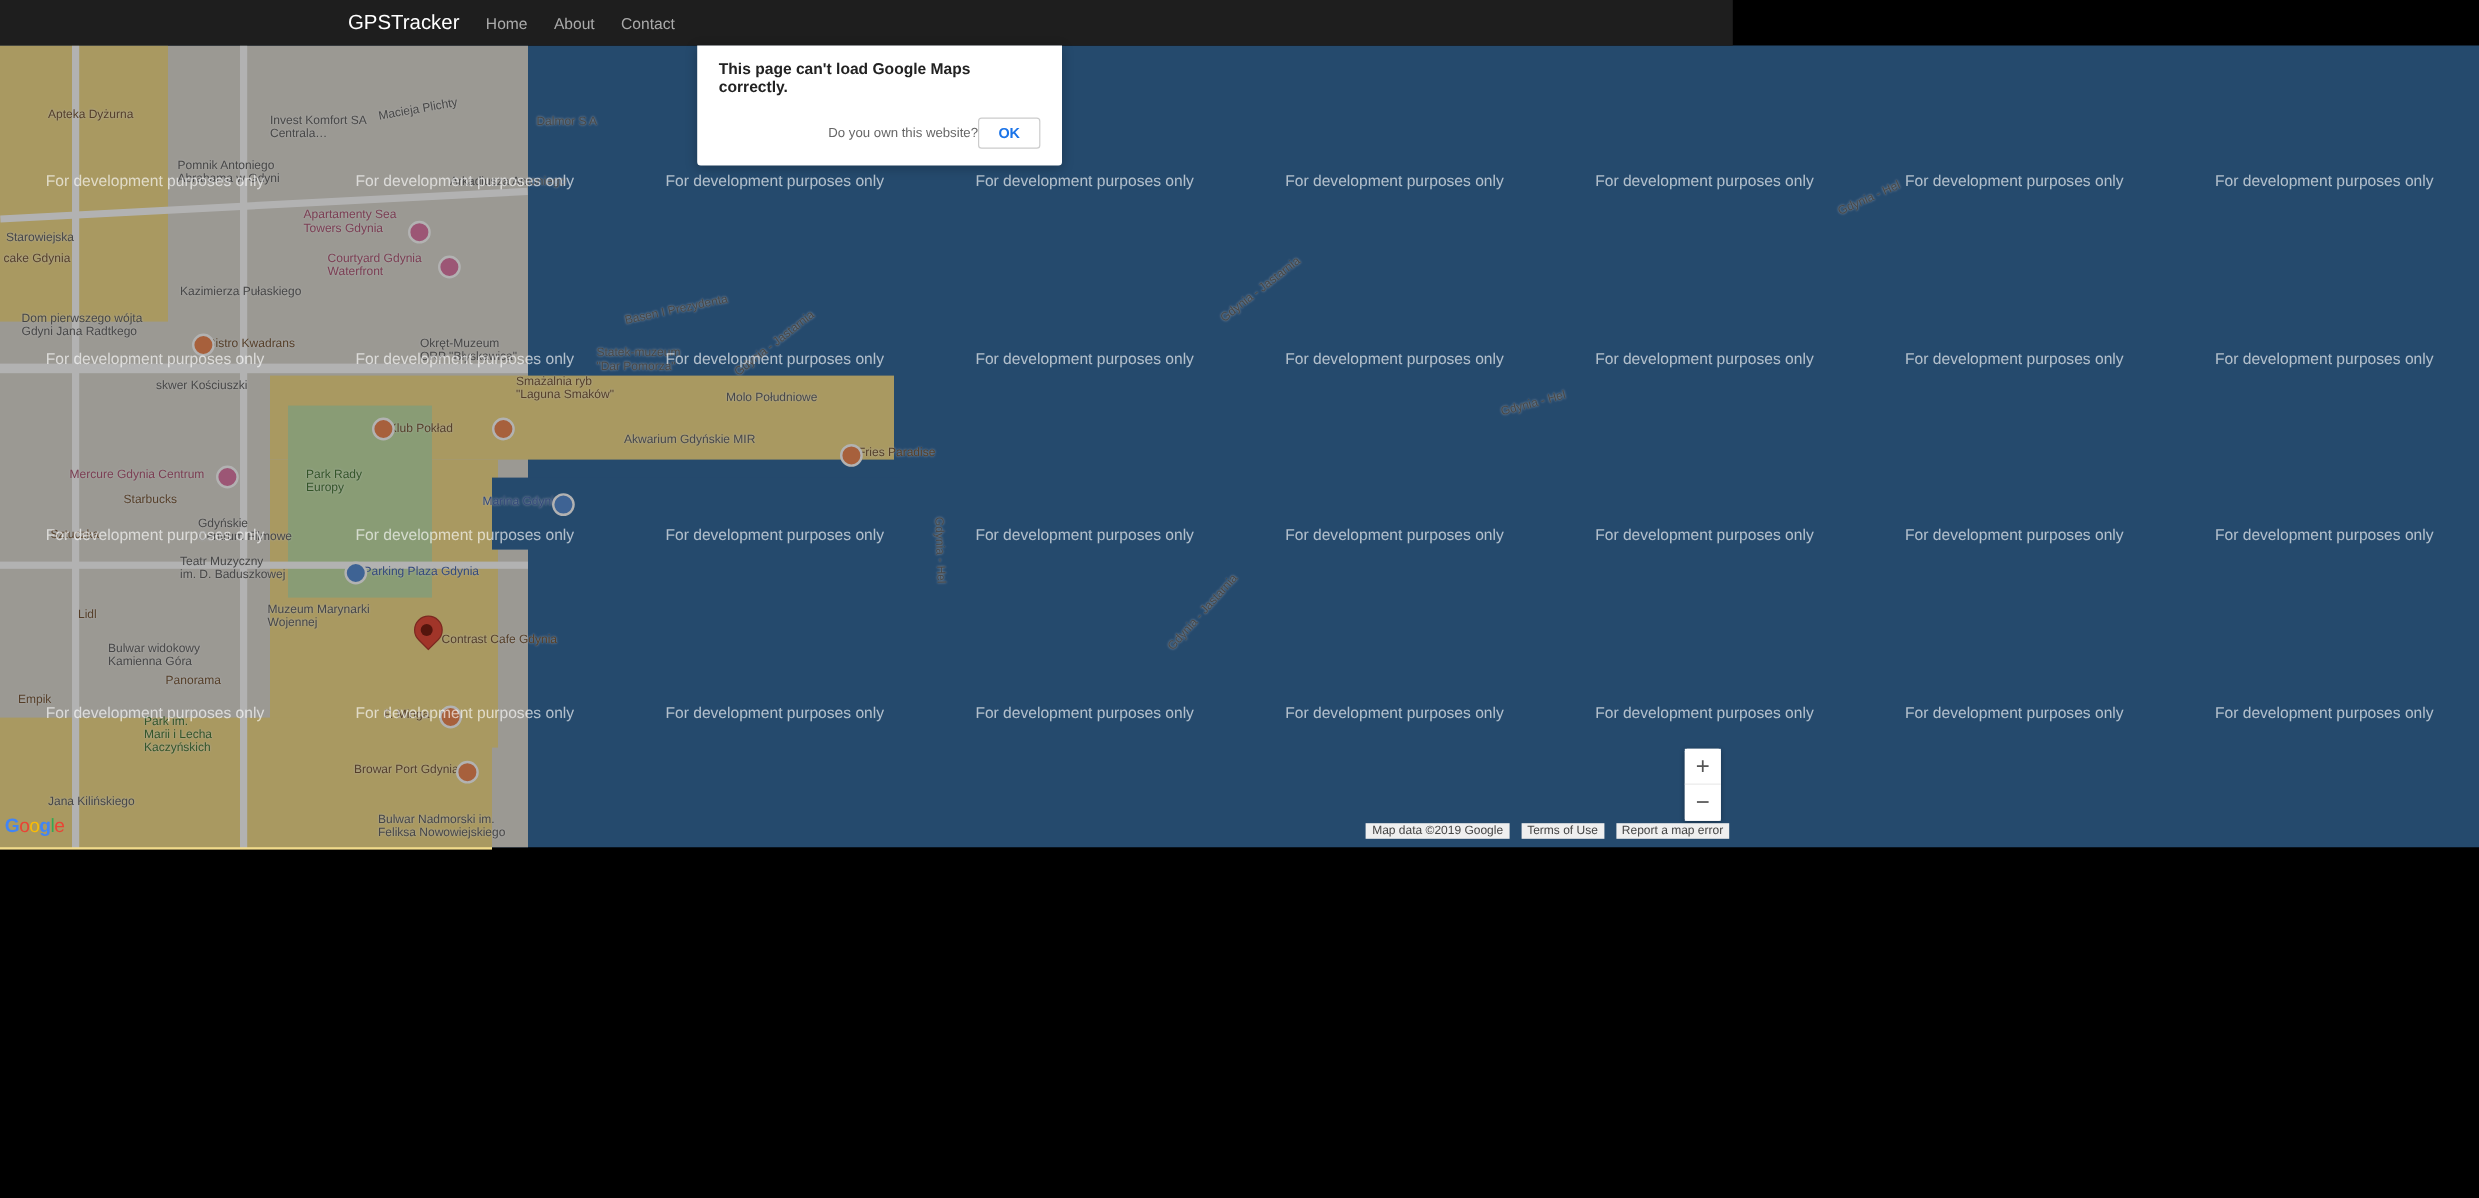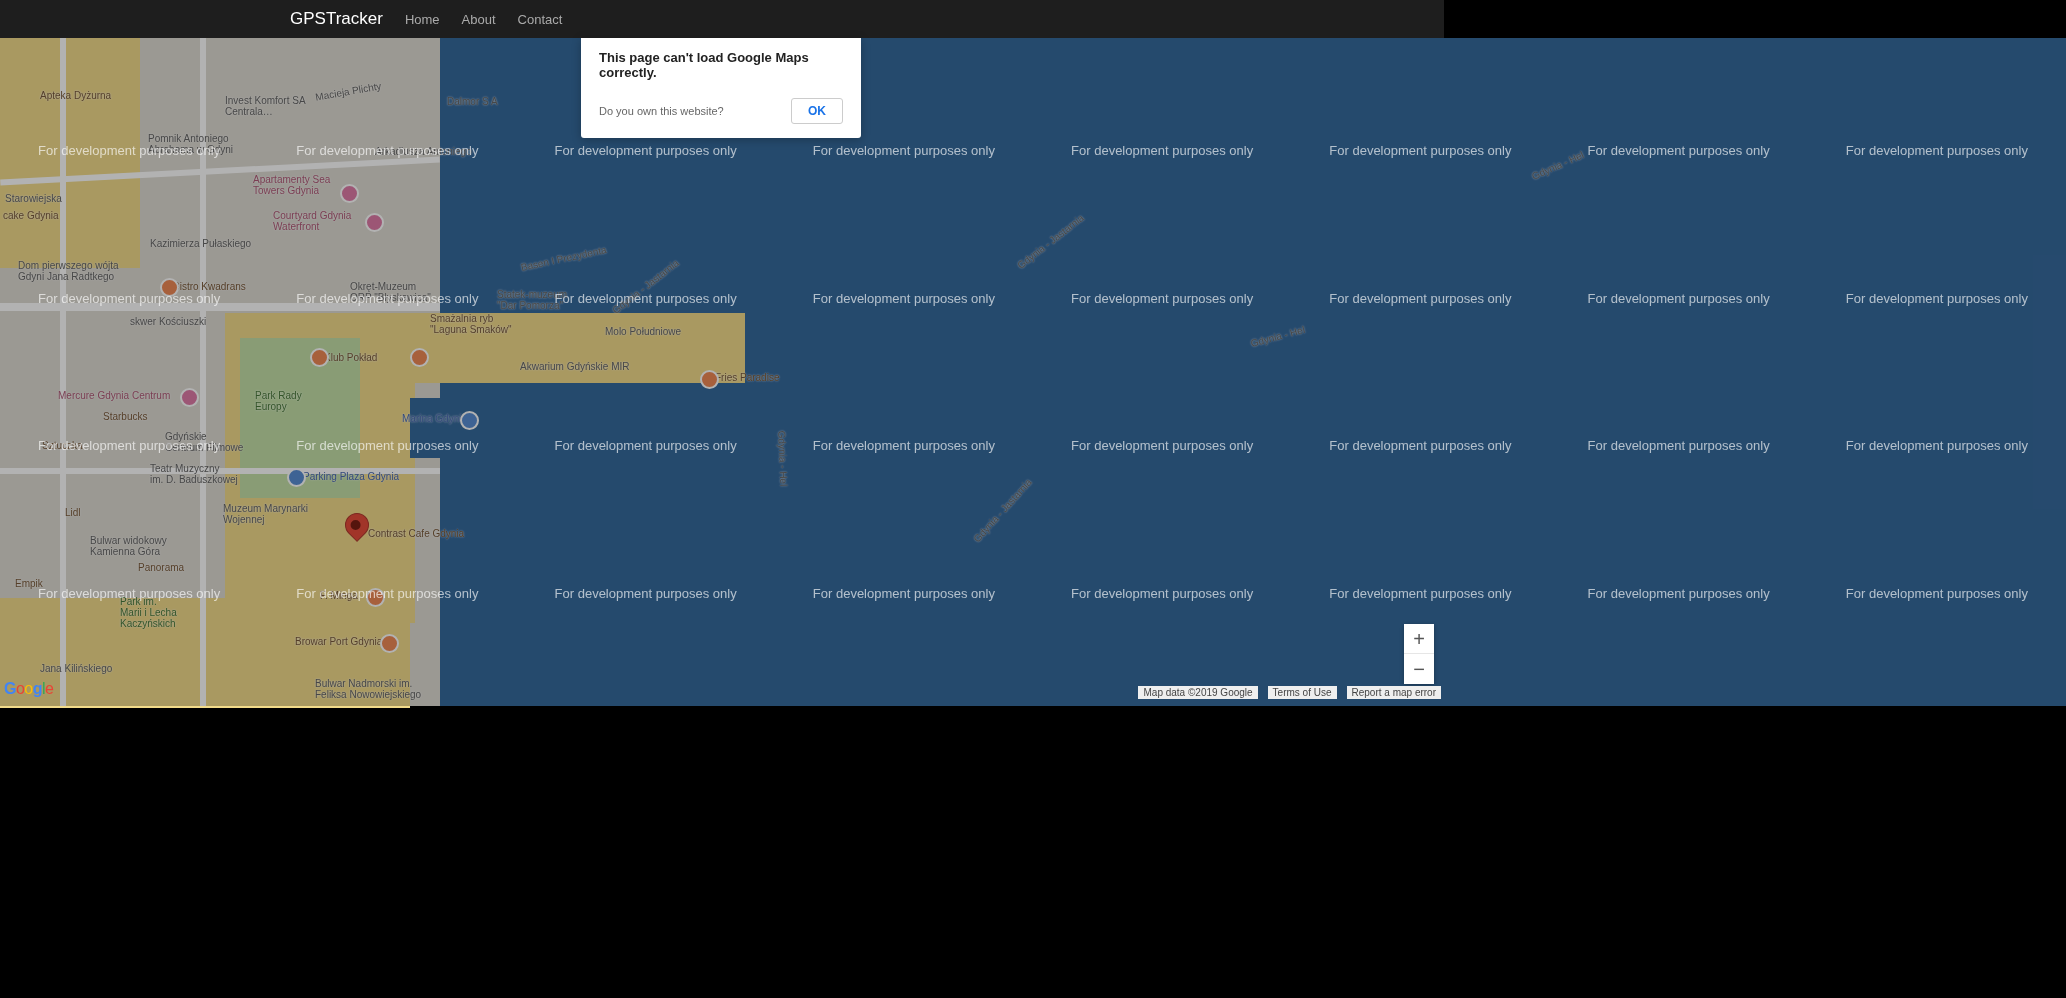--- a/index.html
+++ b/index.html
@@ -34,23 +34,23 @@
 
   
   .track{position:absolute;inset:0;pointer-events:none}
 
   
   .wm-grid{position:absolute;inset:0;display:grid;grid-template-rows:repeat(4,1fr);pointer-events:none;padding:39px 0}
   .wm-row{display:flex;justify-content:space-around;align-items:center}
   .wm{color:rgba(255,255,255,.65);font-size:13px;white-space:nowrap}
 
   
-  .modal{position:absolute;top:38px;left:581px;width:280px;background:#fff;border-radius:0 0 3px 3px;box-shadow:0 2px 10px rgba(0,0,0,.25);padding:12px 18px 14px;box-sizing:border-box;z-index:60}
+  .modal{position:absolute;top:38px;left:581px;width:304px;background:#fff;border-radius:0 0 3px 3px;box-shadow:0 2px 10px rgba(0,0,0,.25);padding:12px 18px 14px;box-sizing:border-box;z-index:60}
   .modal h4{margin:0 0 18px;font-size:13px;font-weight:700;color:#222}
-  .modal-row{display:flex;justify-content:space-between;align-items:center}
+  .modal-row{display:flex;justify-content:flex-end;align-items:center}
   .modal-q{font-size:11px;color:#666}
   .ok-btn{border:1px solid #ccc;border-radius:3px;background:#fff;color:#1a73e8;font-size:12px;font-weight:600;padding:5px 16px;cursor:pointer}
 
   
   .zoom{position:absolute;right:632px;bottom:22px;width:30px;background:#fff;border-radius:2px;box-shadow:0 1px 4px rgba(0,0,0,.3);z-index:30}
   .zoom button{display:block;width:30px;height:30px;border:0;background:#fff;font-size:20px;line-height:28px;color:#555;cursor:pointer}
   .zoom button:first-child{border-bottom:1px solid #e6e6e6}
   .attr{position:absolute;bottom:7px;right:625px;display:flex;gap:10px;font-size:10px;z-index:30}
   .attr span{background:#efefef;color:#444;padding:1px 5px;cursor:pointer}
   .google-logo{position:absolute;bottom:8px;left:4px;font-size:16px;font-weight:500;color:#fff;font-family:Arial;letter-spacing:-0.5px;z-index:30}

